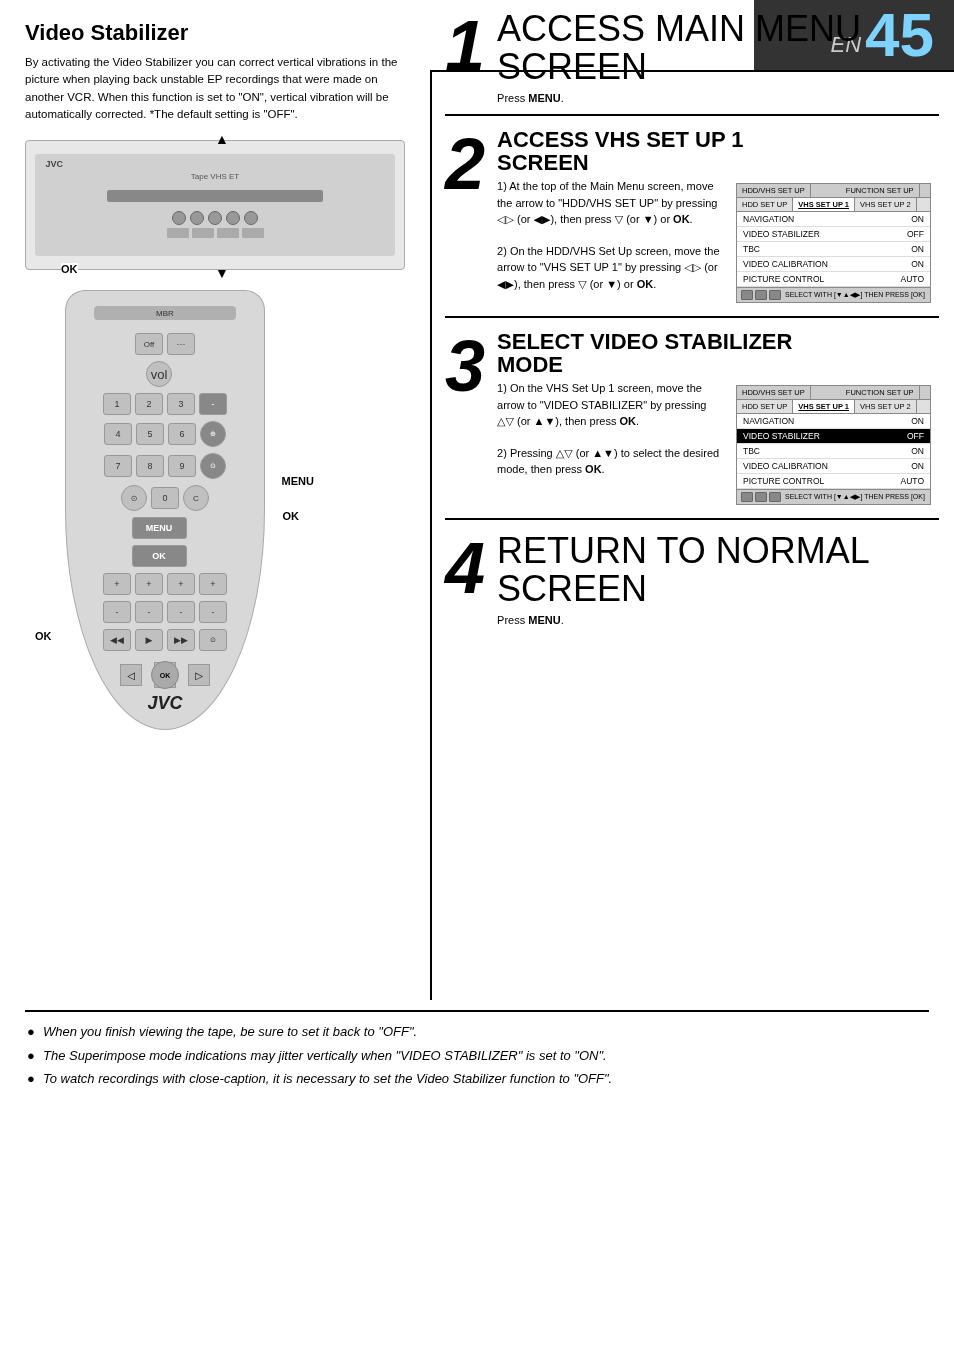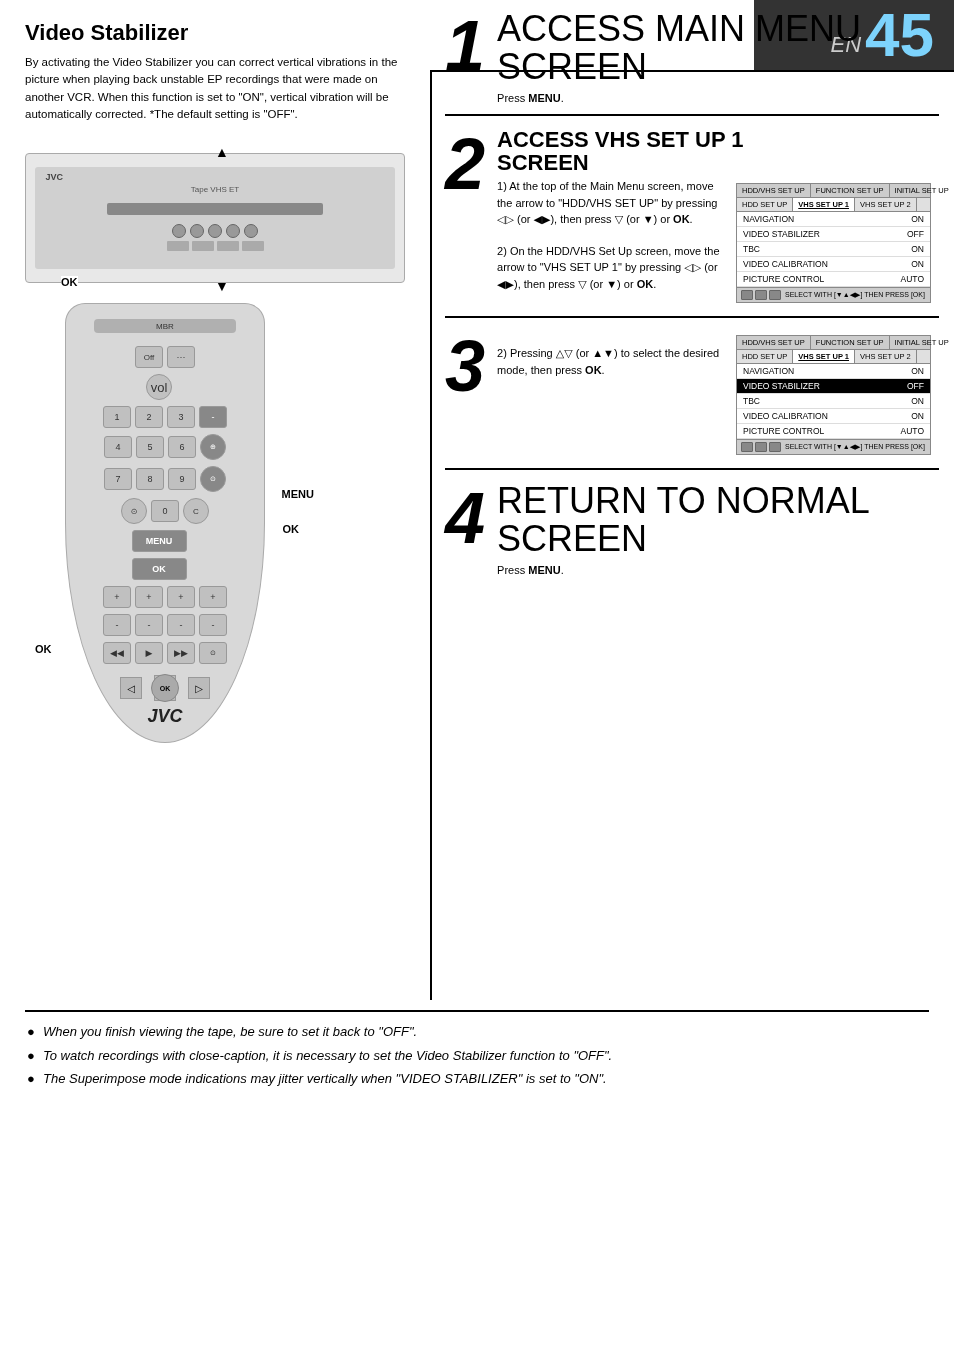--- a/index.html
+++ b/index.html
@@ -59,21 +59,21 @@
     .section-title {
       font-size: 22px;
       font-weight: bold;
       margin-bottom: 8px;
       margin-top: 0;
     }
 
     .section-desc {
       font-size: 11.5px;
       line-height: 1.5;
-      margin-bottom: 30px;
+      margin-bottom: 17px;
     }
 
     
     .device-vcr {
       width: 380px;
       height: 130px;
       background: #e8e8e8;
       border: 1px solid #aaa;
       margin: 10px 0 20px 0;
       display: flex;
@@ -279,20 +279,21 @@
       border: 1px solid #888;
       width: 195px;
       font-size: 8.5px;
       margin: 5px 0 5px 5px;
       float: right;
     }
     .screen-tabs {
       display: flex;
       background: #ccc;
       border-bottom: 1px solid #888;
+      gap: 30px;
     }
     .screen-tab {
       padding: 2px 5px;
       border-right: 1px solid #888;
       font-size: 7.5px;
       white-space: nowrap;
     }
     .screen-subtabs {
       display: flex;
       background: #e0e0e0;
@@ -601,22 +602,29 @@
             <span>SELECT WITH [▼▲◀▶] THEN PRESS [OK]</span>
           </div>
         </div>
       </div>
     </div>
   </div>
 
   <div class="step-block">
     <div class="step-number">3</div>
     <div class="step-content">
+      <div class="step-heading-sm">
+        <span>SELECT VIDEO STABILIZER</span><br>
+        <span>MODE</span>
+      </div>
       <div class="step2-body clearfix">
         <div class="step2-text">
+          <div class="step-text">
+            1)  On the VHS Set Up 1 screen, move the arrow to "VIDEO STABILIZER" by pressing △▽ (or ▲▼), then press <strong>OK</strong>.
+          </div>
           <br>
           <div class="step-text">
             2)  Pressing △▽ (or ▲▼) to select the desired mode, then press <strong>OK</strong>.
           </div>
         </div>
 
         <div class="screen-ui">
           <div class="screen-tabs">
             <div class="screen-tab">HDD/VHS SET UP</div>
             <div class="screen-tab">FUNCTION SET UP</div>
@@ -672,16 +680,16 @@
       </div>
     </div>
   </div>
 
 </div>
 
 <div class="notes-section">
   <div style="border-top: 2px solid #000; margin-bottom: 10px;"></div>
   <ul class="notes-list">
     <li>When you finish viewing the tape, be sure to set it back to "OFF".</li>
+    <li>The Superimpose mode indications may jitter vertically when "VIDEO STABILIZER" is set to "ON".</li>
     <li>To watch recordings with close-caption, it is necessary to set the Video Stabilizer function to "OFF".</li>
-    <li>The Superimpose mode indications may jitter vertically when "VIDEO STABILIZER" is set to "ON".</li>
   </ul>
 </div>
 
 </body></html>

